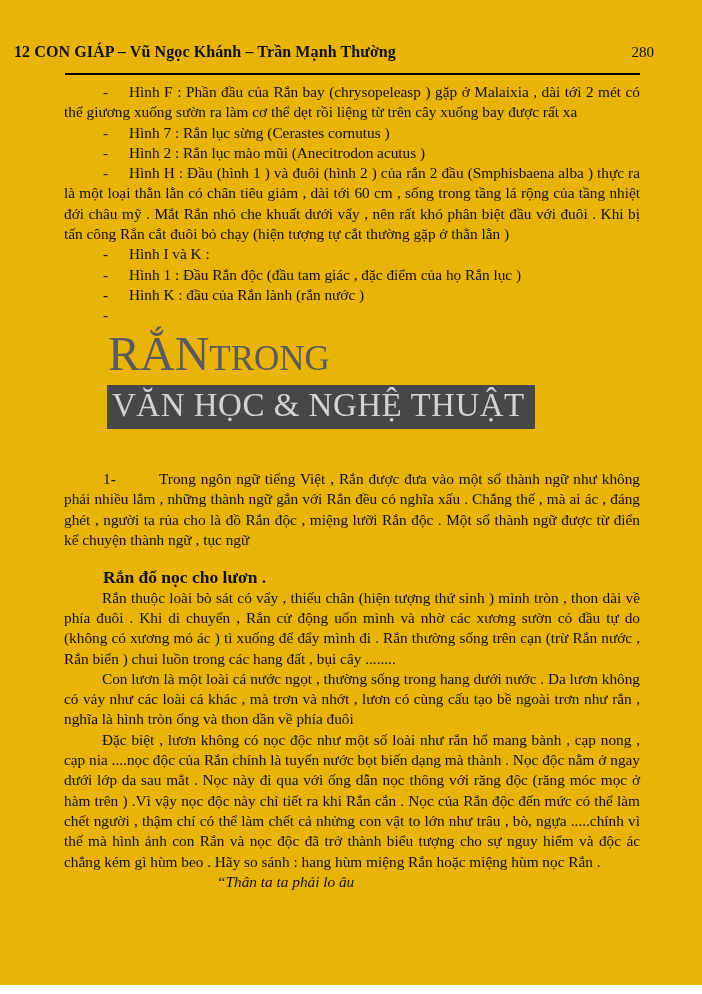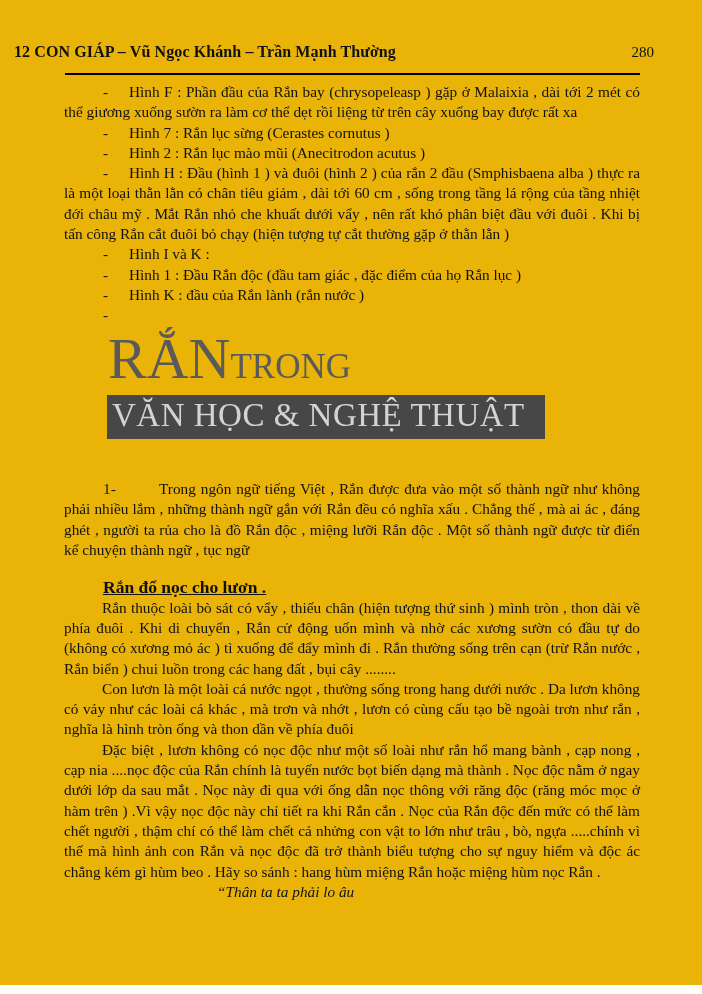--- a/index.html
+++ b/index.html
@@ -27,37 +27,37 @@
   .rule { border:none; border-top:2px solid #000; margin:12px 62px 0 65px; }
 
   
   .content { margin:7px 62px 0 64px; font-size:15.3px; line-height:20.3px; }
 
   .li { text-align:justify; text-indent:39px; }
   .li .dash { display:inline-block; width:26px; text-indent:0; }
 
   
   .title-block { margin:4px 0 0 44px; color:#5a5a5a; line-height:1; }
-  .title-main { font-size:58px; }
+  .title-main { font-size:48px; }
   .title-sub { font-size:35px; }
   .banner {
     display:inline-block;
     margin:7px 0 0 43px;
     background:#474747;
     color:#d3d3d3;
     font-size:33px;
     line-height:1.2;
-    padding:1px 20px 4px 5px;
+    padding:1px 10px 4px 5px;
     letter-spacing:0.5px;
   }
 
   
   .intro { margin-top:40px; text-align:justify; text-indent:39px; }
   .intro .num { display:inline-block; width:56px; text-indent:0; }
-  .section-heading { margin:12px 0 0 39px; font-weight:bold; font-size:17.5px; line-height:22px;text-decoration:underline; }
+  .section-heading { margin:12px 0 0 39px; font-weight:bold; font-size:17.5px; line-height:22px; }
   .para { text-align:justify; text-indent:38px; margin:0; }
   .quote { font-style:italic; margin-left:153px; }
 </style>
 </head>
 <body>
 
 <div class="page">
 
   <div class="header">
     <span class="book-title">12 CON GIÁP – Vũ Ngọc Khánh – Trần Mạnh Thường</span>

